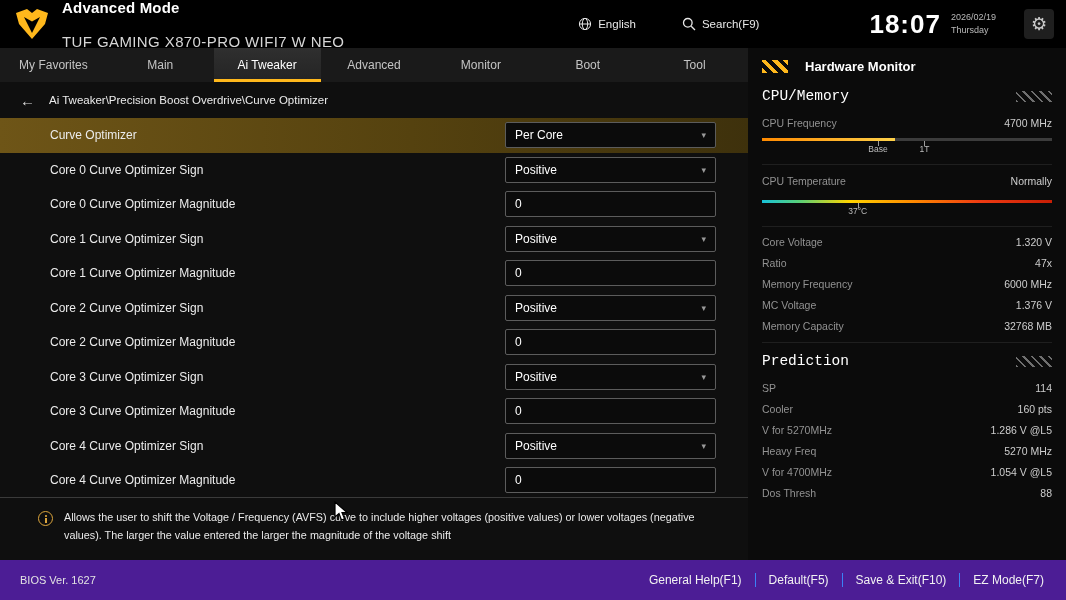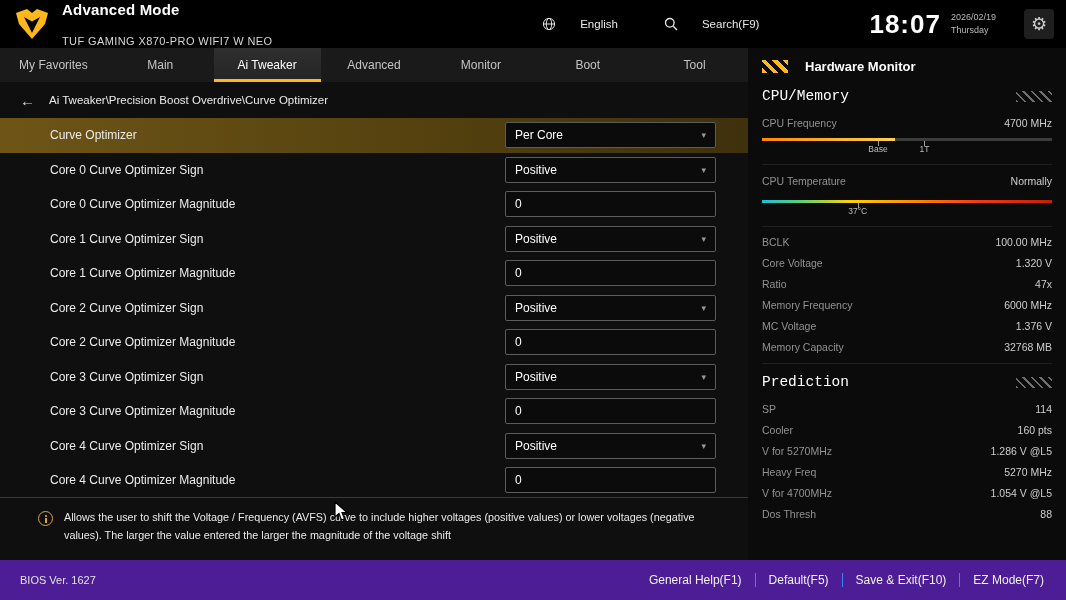--- a/index.html
+++ b/index.html
@@ -4,23 +4,23 @@
 <style>
   * { margin:0; padding:0; box-sizing:border-box; }
   html,body { background:#000; }
   body { font-family:"Liberation Sans", sans-serif; }
   .screen { position:relative; width:1066px; height:600px; background:#000; overflow:hidden; display:flex; flex-direction:column; }
 
   
   .topbar { height:48px; background:#000; display:flex; align-items:center; justify-content:space-between; padding:0 12px 0 14px; flex:0 0 auto; }
   .brand { display:flex; align-items:center; gap:12px; }
   .brand-title { font-size:15px; font-weight:700; color:#fff; letter-spacing:.2px; }
-  .brand-sub { font-size:11px; color:#d6d6d6; margin-top:17px; letter-spacing:.4px; }
+  .brand-sub { font-size:15px; color:#d6d6d6; margin-top:17px; letter-spacing:.4px; }
   .topbar-right { display:flex; align-items:center; }
-  .tb-item { display:flex; align-items:center; gap:24px; color:#e8e8e8; font-size:11.5px; cursor:pointer; }
+  .tb-item { display:flex; align-items:center; gap:6px; color:#e8e8e8; font-size:11.5px; cursor:pointer; }
   .lang { margin-right:46px; }
   .search { margin-right:110px; }
   .clock { display:flex; align-items:center; gap:10px; margin-right:28px; }
   .time { font-size:26px; font-weight:700; color:#fff; letter-spacing:1px; }
   .date-col { font-size:9px; color:#b9b9b9; line-height:1.45; }
   .gear { width:30px; height:30px; background:#1f1f1f; border-radius:4px; display:flex; align-items:center; justify-content:center; color:#c9c9c9; font-size:18px; cursor:pointer; }
   .gear::before { content:"⚙"; }
 
   
   .main { display:flex; height:512px; flex:0 0 auto; }
@@ -279,24 +279,20 @@
         <div class="bar temp-bar" style="margin-top:9px;">
           <div class="tick" style="left:33%;"></div>
         </div>
         <div class="marker-row">
           <span style="left:33%;">37°C</span>
         </div>
       </div>
 
       <div class="hm-rows" style="padding-top:4px;">
         <div class="kv">
-          <span class="k">BCLK</span>
-          <span class="v">100.00 MHz</span>
-        </div>
-        <div class="kv">
           <span class="k">Core Voltage</span>
           <span class="v">1.320 V</span>
         </div>
         <div class="kv">
           <span class="k">Ratio</span>
           <span class="v">47x</span>
         </div>
         <div class="kv">
           <span class="k">Memory Frequency</span>
           <span class="v">6000 MHz</span>

